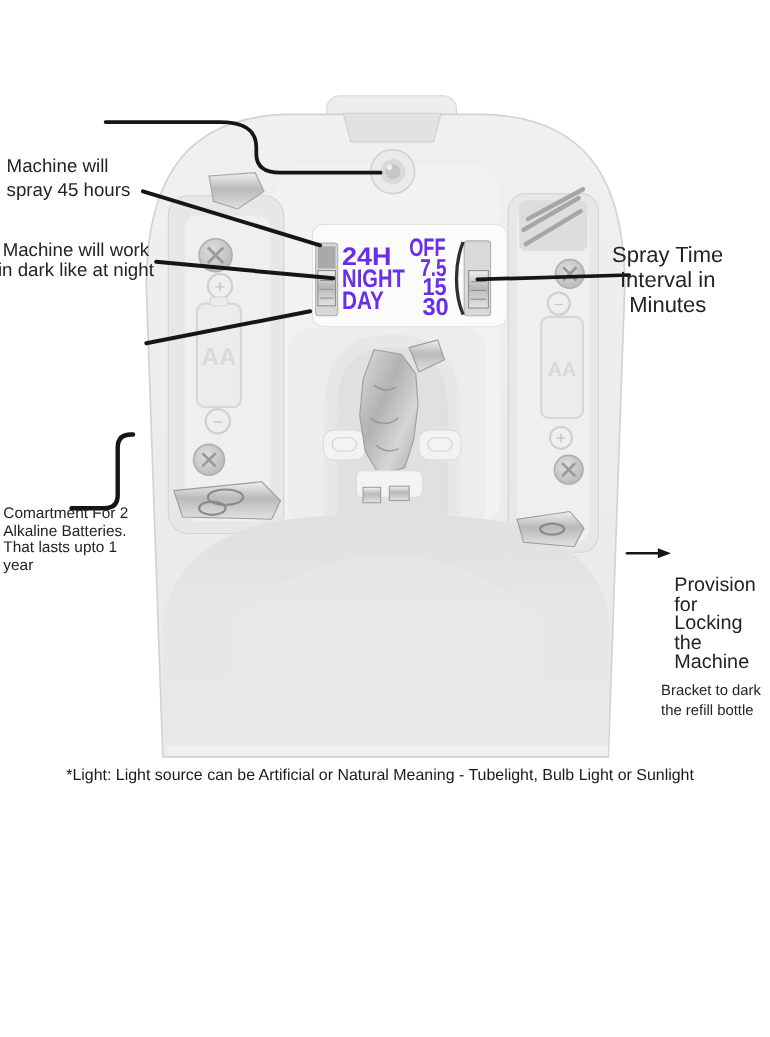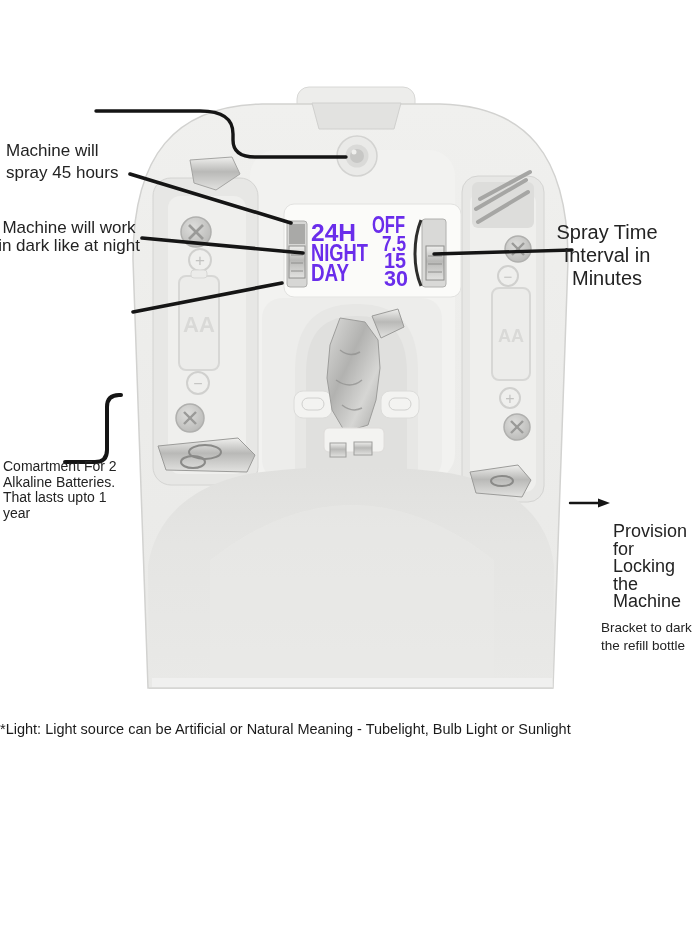--- a/index.html
+++ b/index.html
@@ -8,22 +8,22 @@
   .canvas svg{position:absolute;left:0;top:0;}
   .label{position:absolute;color:#232323;}
   .lbl-light-sensor {left:15px;  top:95px;  width:70px;  font-size:17px; line-height:22px;}
   .lbl-spray-24h    {left:6px;   top:140px; width:128px; font-size:17px; line-height:22px;}
   .lbl-dark-night   {left:-4px;  top:219px; width:146px; font-size:17px; line-height:18px; text-align:center;}
   .lbl-light-day    {left:7px;   top:290px; width:142px; font-size:17px; line-height:25px;}
   .lbl-battery      {left:3px;   top:459px; width:132px; font-size:14px; line-height:15.5px;}
   .lbl-interval     {left:556px; top:221px; width:102px; font-size:20px; line-height:23px; text-align:center;}
   .lbl-locking      {left:613px; top:485px; width:88px;  font-size:18px; line-height:17.5px;margin-top:38px;}
   .lbl-bracket      {left:601px; top:619px; width:93px;  font-size:13.5px; line-height:17.5px;}
-  .footnote{position:absolute;left:0;top:697px;width:691px;
-            font-size:14.5px;color:#1b1b1b;margin-top:24px;}
+  .footnote{position:absolute;left:0;top:697px;width:691px;text-align:center;
+            font-size:14.5px;color:#1b1b1b;}
   .opt{font-family:"Liberation Sans",sans-serif;font-weight:bold;fill:var(--accent,#6A2DEB);}
   .emboss{font-family:"Liberation Sans",sans-serif;font-weight:bold;fill:#d9d9d7;}
   .pol{font-family:"Liberation Sans",sans-serif;fill:#c3c3c1;}
   .ann{stroke:#151515;fill:none;stroke-linecap:round;}
 </style>
 </head>
 <body>
 
 <div class="canvas">
 

